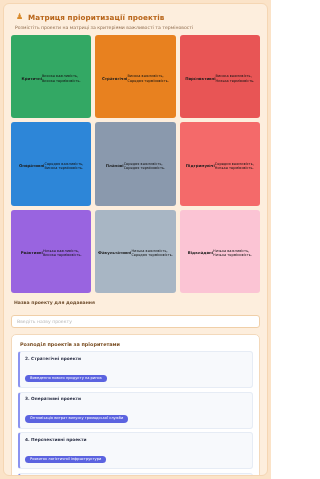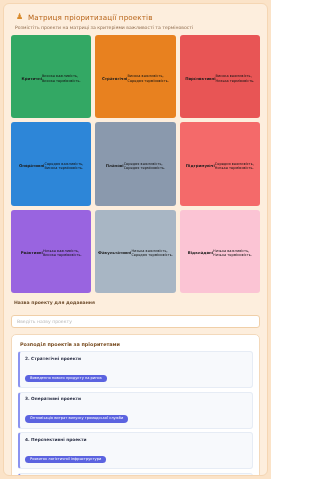--- a/index.html
+++ b/index.html
@@ -34,21 +34,21 @@
   }
   .hdr-icon {
     width: 9px; height: 10px;
     display: flex; align-items: center; justify-content: center;
     font-size: 8px;
     line-height: 1;
     color: #d98a2b;
   }
   .title {
     font-size: 7.2px;
-    font-weight: normal;
+    font-weight: bold;
     color: #b8651a;
     letter-spacing: 0.1px;
     white-space: nowrap;
   }
   .subtitle {
     font-size: 4.6px;
     color: #8c6a4c;
     padding: 3px 0 0 4px;
     white-space: nowrap;
   }

